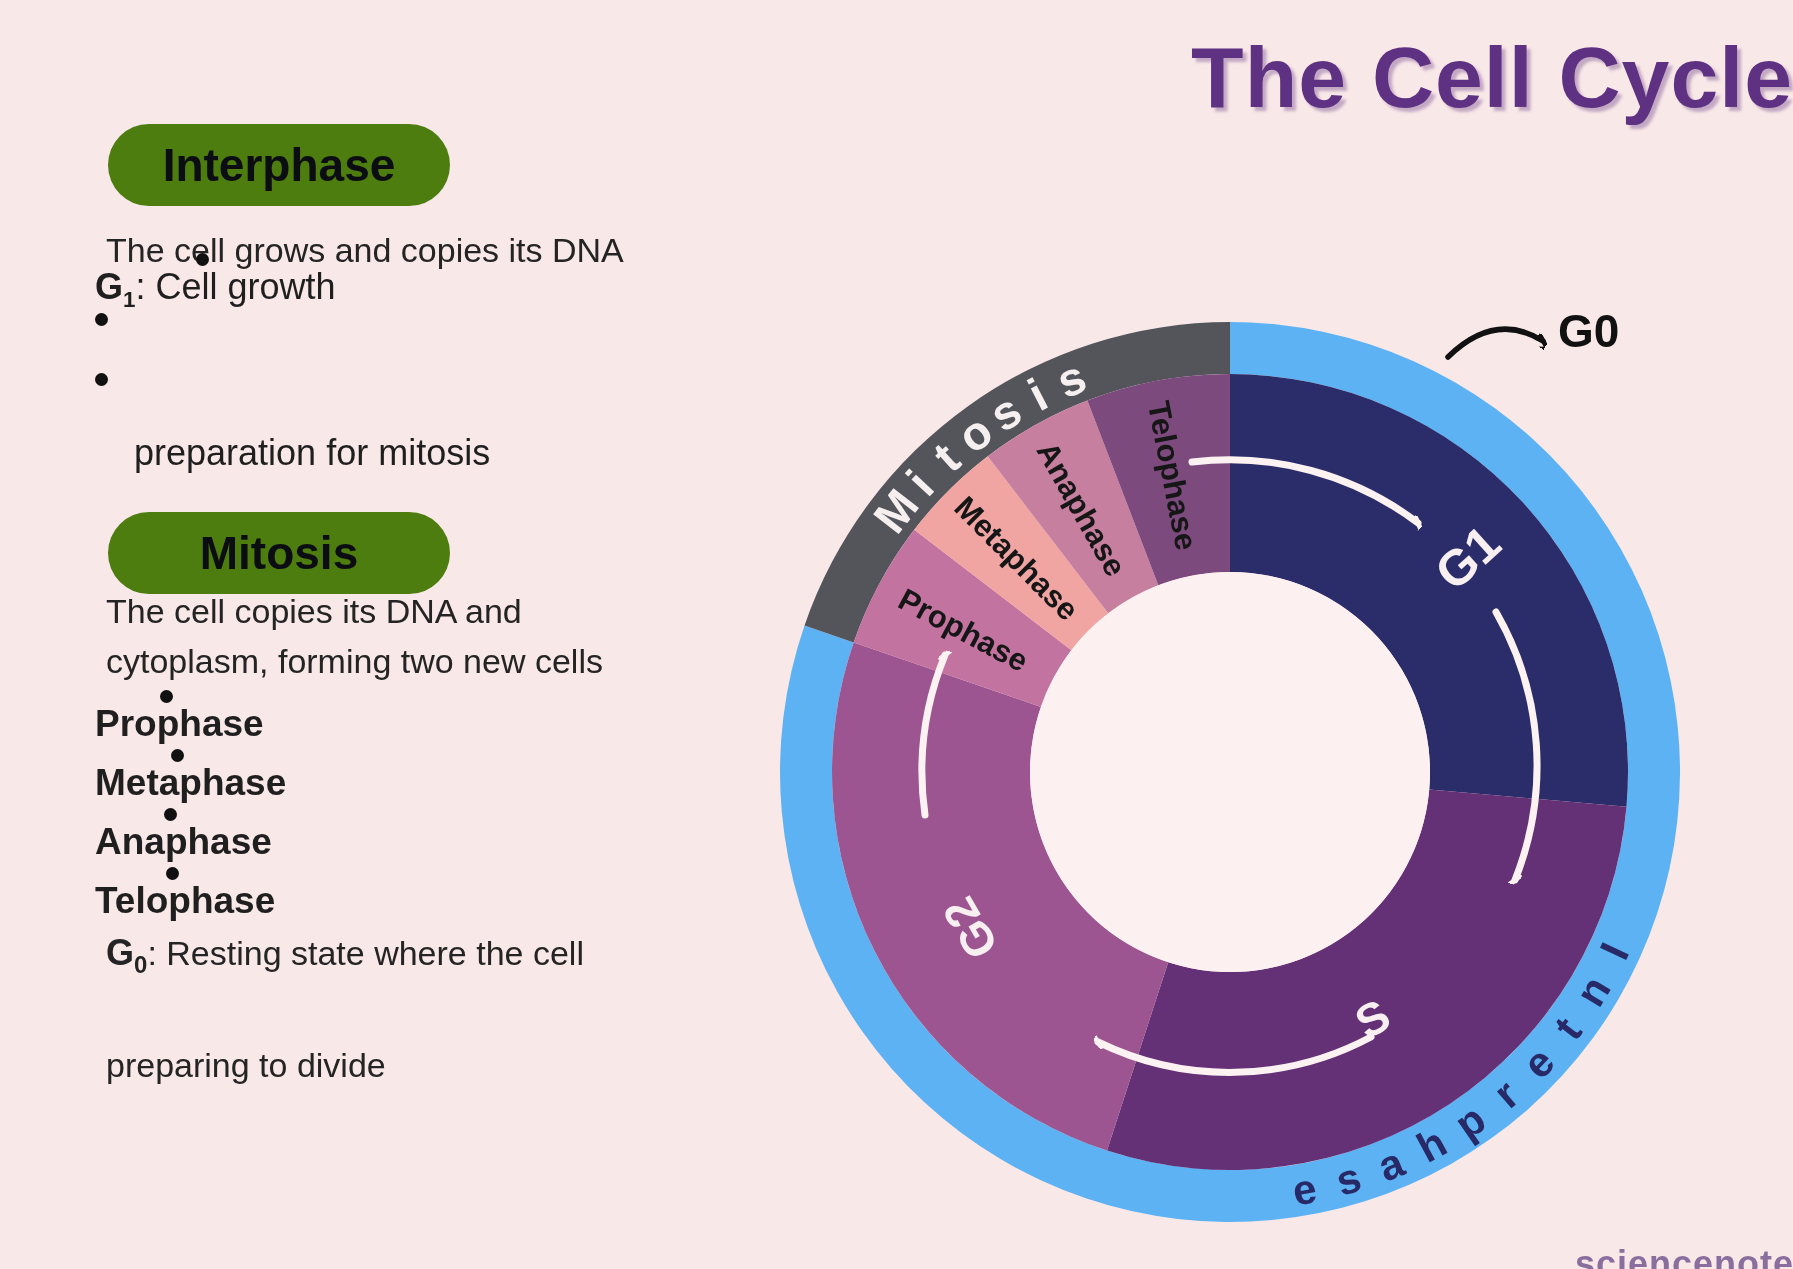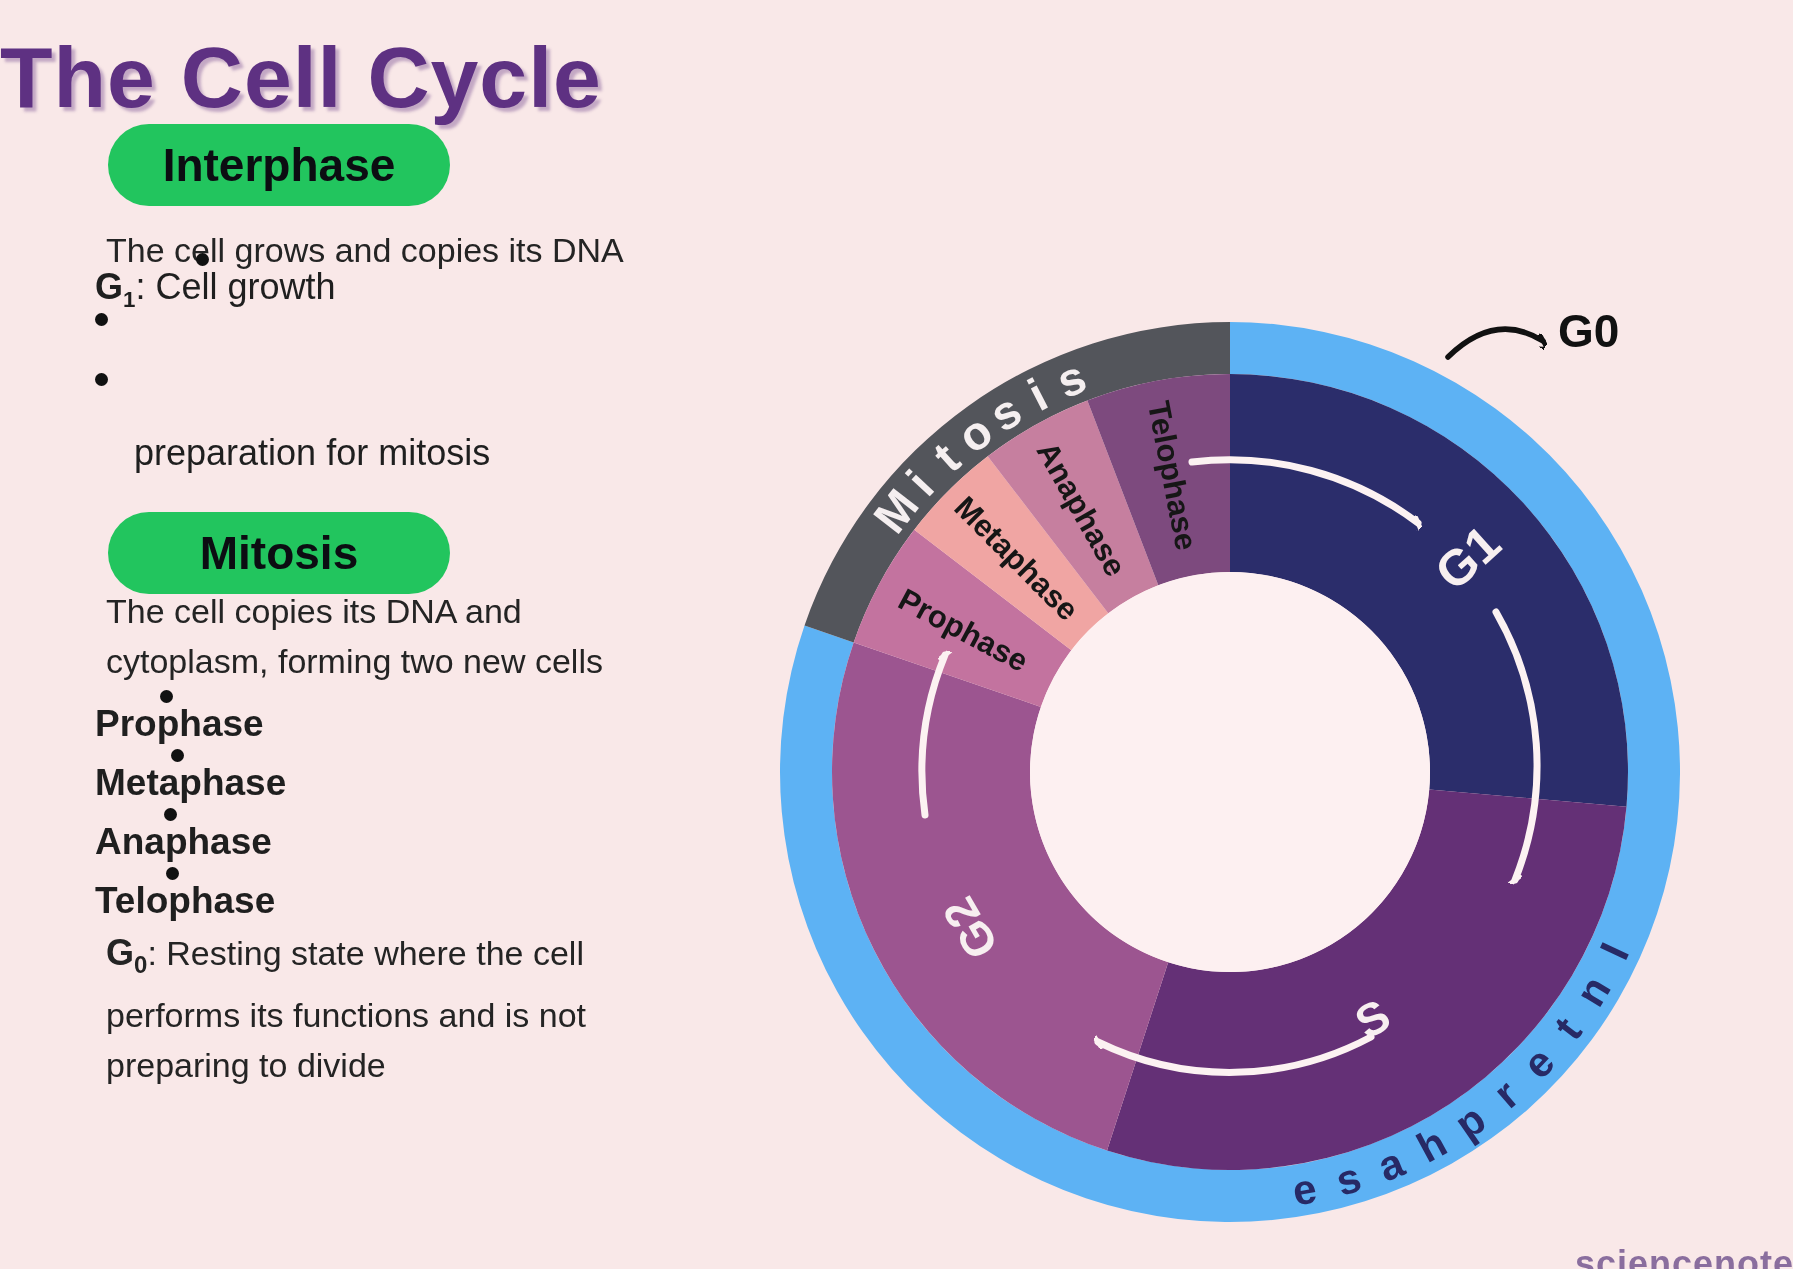--- a/index.html
+++ b/index.html
@@ -4,28 +4,28 @@
 <style>
   html,body{margin:0;padding:0;}
   body{
     width:1793px;height:1269px;position:relative;overflow:hidden;
     background:#f9e8e8;
     font-family:"Liberation Sans", sans-serif;
     color:#1f1f1f;
   }
   .abs{position:absolute;}
   .title{
-    left:0;right:0;top:28px;text-align:left;
+    left:0;right:0;top:28px;text-align:right;
     font-size:86px;font-weight:800;color:#5e3182;
     text-shadow:4px 4px 3px rgba(94,49,130,0.35);
     letter-spacing:1px;
   }
   .badge{
     left:108px;width:342px;height:82px;
-    background:#22c55e;border-radius:45px;
+    background:#4d7c0f;border-radius:45px;
     display:flex;align-items:center;justify-content:center;
     font-size:46px;font-weight:800;color:#0c0d12;
   }
   .para{font-size:34px;line-height:50px;color:#242424;margin-left:44px;}
   .bullet-row{display:flex;align-items:baseline;left:95px;flex-direction:column;}
   .dot{width:13px;height:13px;border-radius:50%;background:#111;align-self:center;margin-right:26px;flex:0 0 auto;}
   .bold{font-weight:800;}
   sub{font-size:0.62em;font-weight:inherit;}
   .b36{font-size:36px;}
   .b37{font-size:37px;font-weight:800;}
@@ -76,21 +76,21 @@
   <span class="dot"></span>
   <span>Anaphase</span>
 </div>
 <div class="abs bullet-row b37" style="top:867px;">
   <span class="dot"></span>
   <span>Telophase</span>
 </div>
 
 <div class="abs para" style="left:62px;top:928px;width:660px;">
   <span class="bold" style="font-size:36px;">G</span><sub class="bold" style="font-size:24px;">0</sub><span>: Resting state where the cell</span><br>
-  <span>performs its functions and is not</span><br>
+  <br>
   <span>preparing to divide</span>
 </div>
 
 <svg class="abs" style="left:755px;top:295px;" width="980" height="960" viewBox="0 0 980 960">
   <defs>
     <marker id="ah-white" markerWidth="12" markerHeight="12" refX="7" refY="5" orient="auto" markerUnits="userSpaceOnUse">
       <path d="M 1 1 L 8 5 L 1 9" fill="none" stroke="#fcf2f2" stroke-width="2.2" stroke-linecap="round" stroke-linejoin="round" transform="scale(2.2)"></path>
     </marker>
     <marker id="ah-black" markerWidth="12" markerHeight="12" refX="7" refY="5" orient="auto" markerUnits="userSpaceOnUse">
       <path d="M 1 1 L 8 5 L 1 9" fill="none" stroke="#111" stroke-width="2.4" stroke-linecap="round" stroke-linejoin="round" transform="scale(1.9)"></path>

